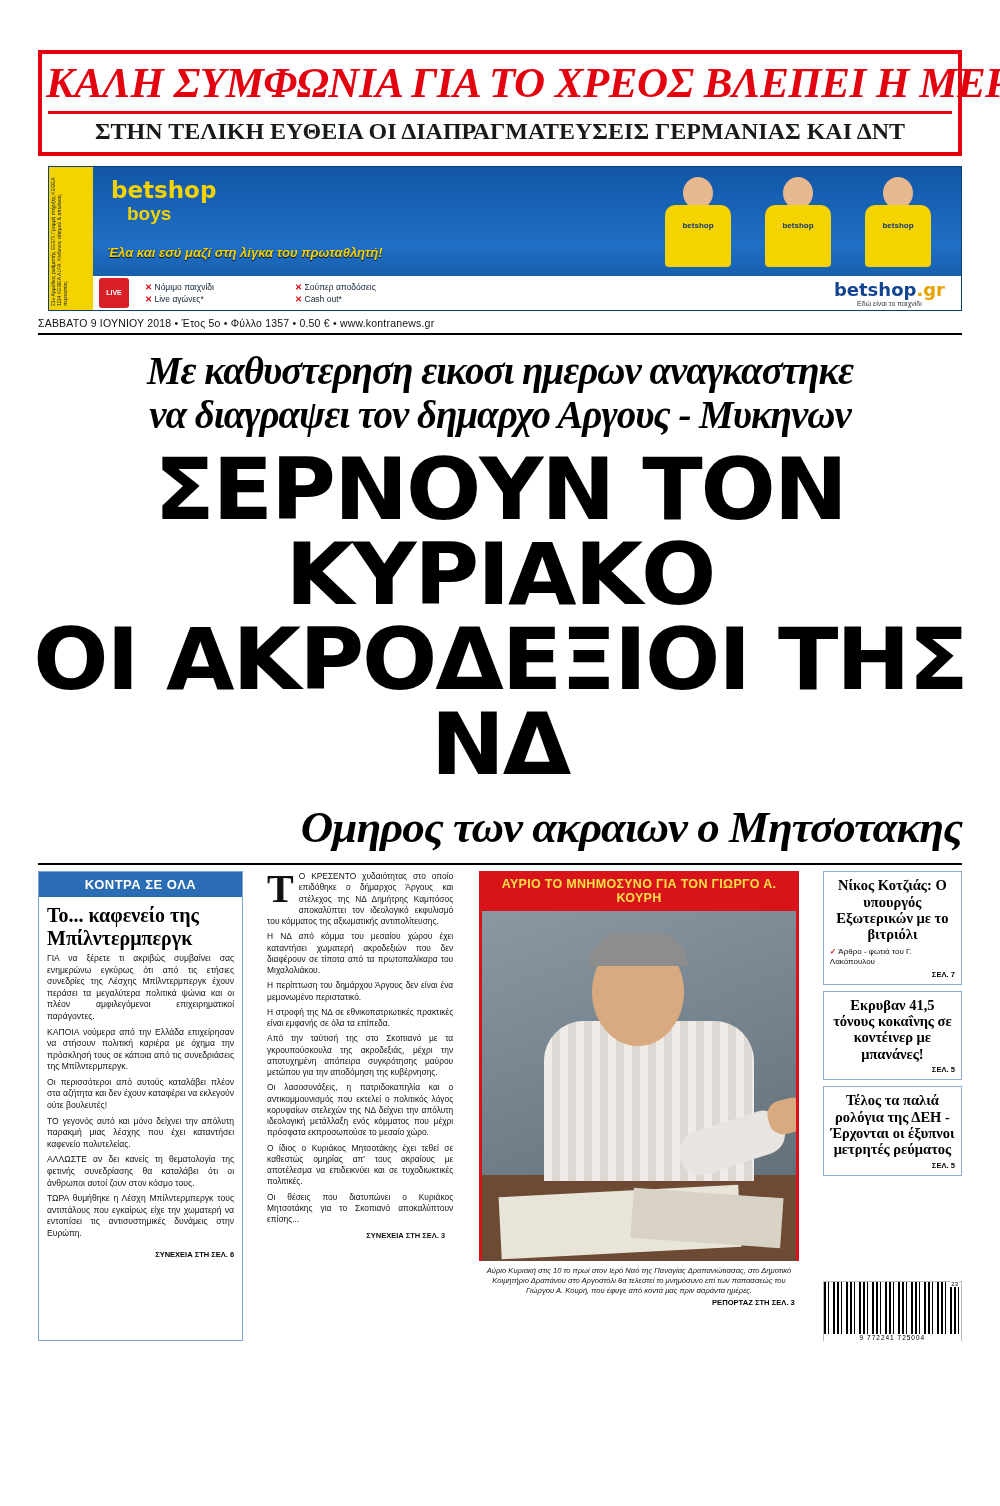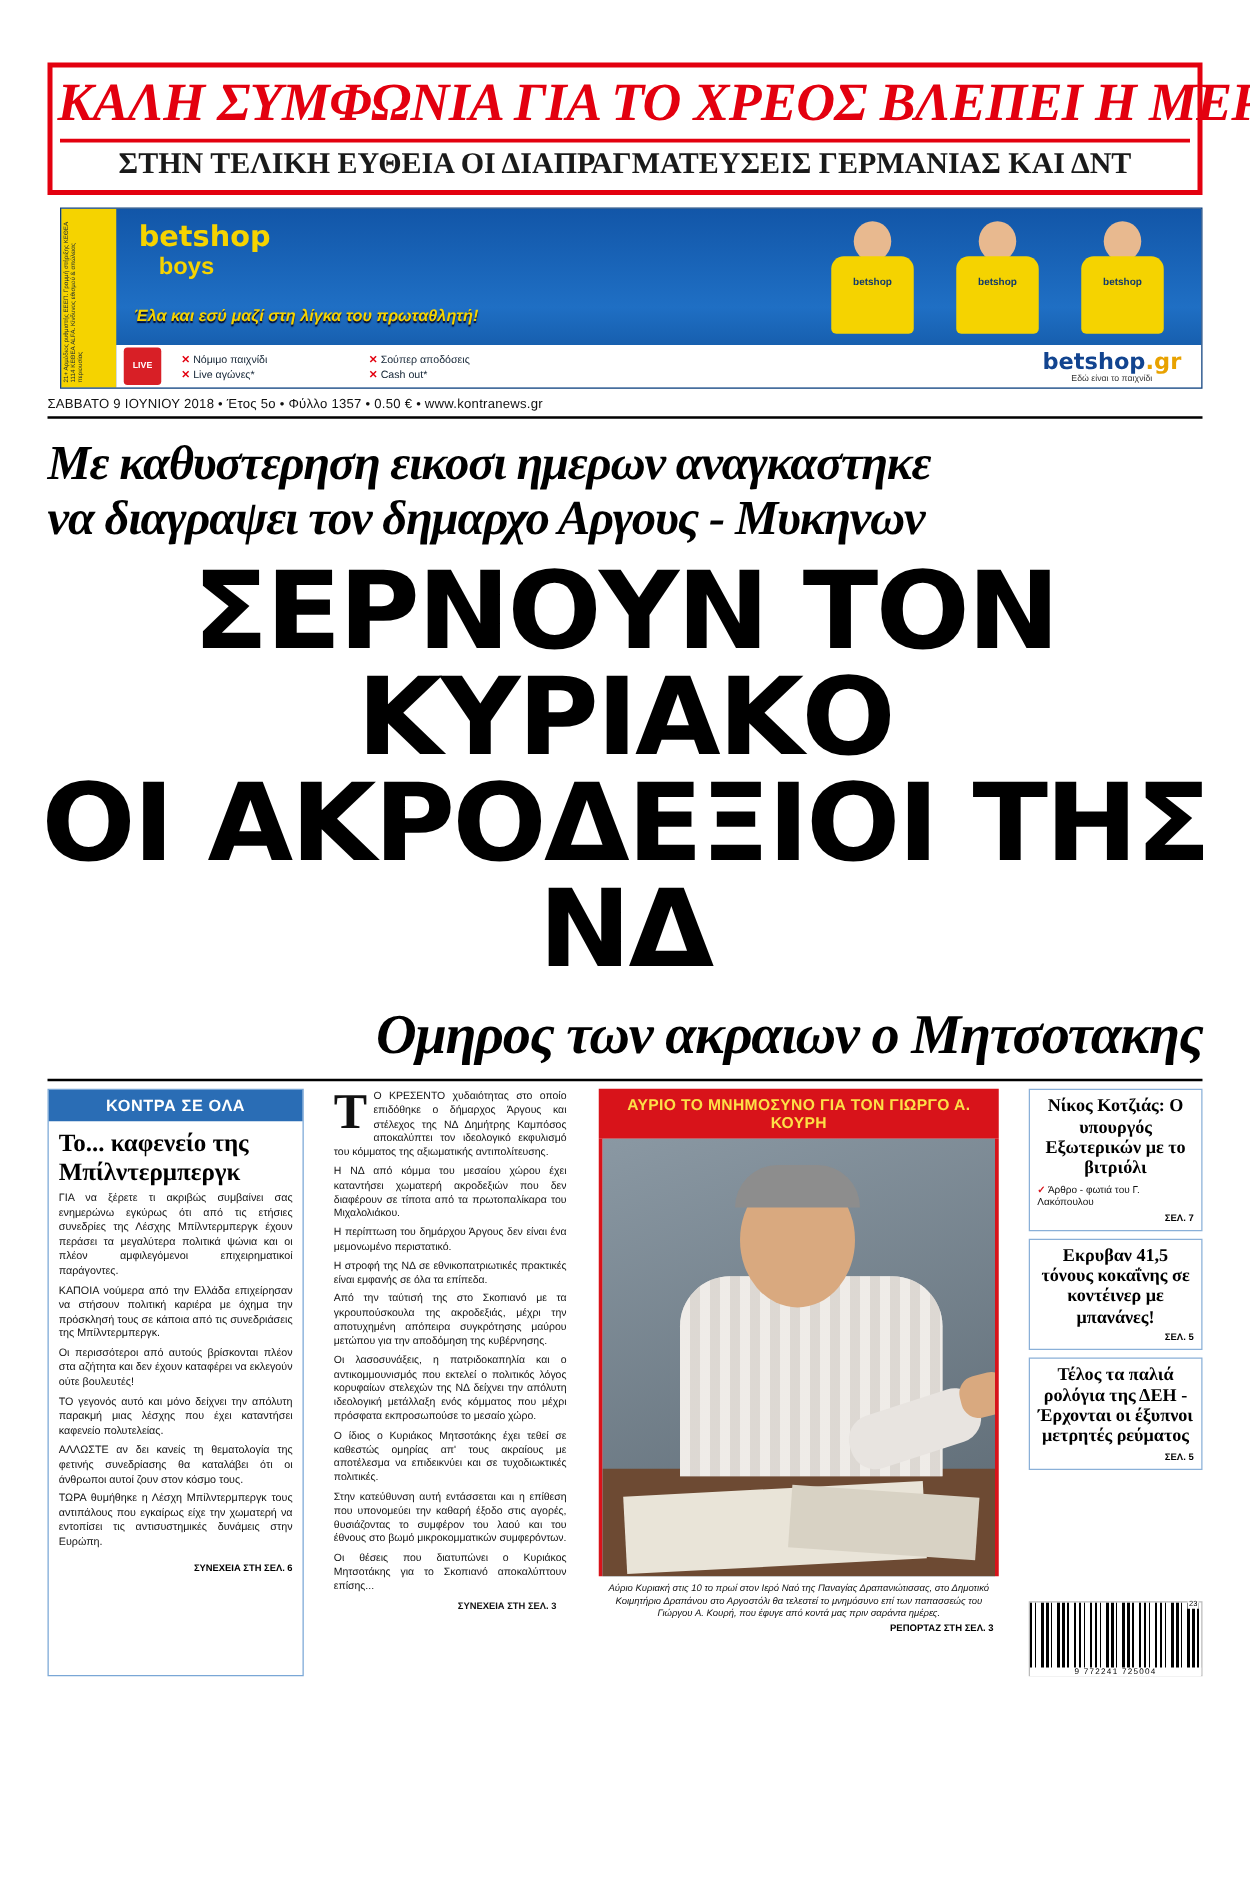--- a/index.html
+++ b/index.html
@@ -232,20 +232,21 @@
     color: #111;
   }
 
   
   .kicker {
     font-family: "Liberation Serif", serif;
     font-style: italic;
     font-weight: bold;
     font-size: 39px;
     line-height: 1.12;
+    text-align: center;
     margin: 14px 0 4px 0;
     letter-spacing: -1px;
   }
   .mainhead {
     font-family: "DejaVu Sans", sans-serif;
     font-weight: bold;
     font-size: 86px;
     line-height: 0.99;
     text-align: center;
     letter-spacing: -2px;
@@ -495,37 +496,36 @@
   <div class="subhead">Ομηρος των ακραιων ο Μητσοτακης</div>
 
   <div class="bottom">
 
     <div class="col col1">
       <div class="col1-head">ΚΟΝΤΡΑ ΣΕ ΟΛΑ</div>
       <div class="col1-title">Το... καφενείο της Μπίλντερμπεργκ</div>
       <div class="col1-body">
         <p>ΓΙΑ να ξέρετε τι ακριβώς συμβαίνει σας ενημερώνω εγκύρως ότι από τις ετήσιες συνεδρίες της Λέσχης Μπίλντερμπεργκ έχουν περάσει τα μεγαλύτερα πολιτικά ψώνια και οι πλέον αμφιλεγόμενοι επιχειρηματικοί παράγοντες.</p>
         <p>ΚΑΠΟΙΑ νούμερα από την Ελλάδα επιχείρησαν να στήσουν πολιτική καριέρα με όχημα την πρόσκλησή τους σε κάποια από τις συνεδριάσεις της Μπίλντερμπεργκ.</p>
-        <p>Οι περισσότεροι από αυτούς βρίσκονται πλέον στα αζήτητα και δεν έχουν καταφέρει να εκλεγούν ούτε βουλευτές!</p>
+        <p>Οι περισσότεροι από αυτούς καταλάβει πλέον στα αζήτητα και δεν έχουν καταφέρει να εκλεγούν ούτε βουλευτές!</p>
         <p>ΤΟ γεγονός αυτό και μόνο δείχνει την απόλυτη παρακμή μιας λέσχης που έχει καταντήσει καφενείο πολυτελείας.</p>
         <p>ΑΛΛΩΣΤΕ αν δει κανείς τη θεματολογία της φετινής συνεδρίασης θα καταλάβει ότι οι άνθρωποι αυτοί ζουν στον κόσμο τους.</p>
         <p>ΤΩΡΑ θυμήθηκε η Λέσχη Μπίλντερμπεργκ τους αντιπάλους που εγκαίρως είχε την χωματερή να εντοπίσει τις αντισυστημικές δυνάμεις στην Ευρώπη.</p>
       </div>
       <div class="cont">ΣΥΝΕΧΕΙΑ ΣΤΗ ΣΕΛ. 6</div>
     </div>
 
     <div class="col col2">
       <p><span class="dropcap">Τ</span><span>Ο ΚΡΕΣΕΝΤΟ χυδαιότητας στο οποίο επιδόθηκε ο δήμαρχος Άργους και στέλεχος της ΝΔ Δημήτρης Καμπόσος αποκαλύπτει τον ιδεολογικό εκφυλισμό του κόμματος της αξιωματικής αντιπολίτευσης.</span></p>
       <p>Η ΝΔ από κόμμα του μεσαίου χώρου έχει καταντήσει χωματερή ακροδεξιών που δεν διαφέρουν σε τίποτα από τα πρωτοπαλίκαρα του Μιχαλολιάκου.</p>
       <p>Η περίπτωση του δημάρχου Άργους δεν είναι ένα μεμονωμένο περιστατικό.</p>
       <p>Η στροφή της ΝΔ σε εθνικοπατριωτικές πρακτικές είναι εμφανής σε όλα τα επίπεδα.</p>
       <p>Από την ταύτισή της στο Σκοπιανό με τα γκρουπούσκουλα της ακροδεξιάς, μέχρι την αποτυχημένη απόπειρα συγκρότησης μαύρου μετώπου για την αποδόμηση της κυβέρνησης.</p>
       <p>Οι λασοσυνάξεις, η πατριδοκαπηλία και ο αντικομμουνισμός που εκτελεί ο πολιτικός λόγος κορυφαίων στελεχών της ΝΔ δείχνει την απόλυτη ιδεολογική μετάλλαξη ενός κόμματος που μέχρι πρόσφατα εκπροσωπούσε το μεσαίο χώρο.</p>
       <p>Ο ίδιος ο Κυριάκος Μητσοτάκης έχει τεθεί σε καθεστώς ομηρίας απ' τους ακραίους με αποτέλεσμα να επιδεικνύει και σε τυχοδιωκτικές πολιτικές.</p>
-      <p>Στην κατεύθυνση αυτή εντάσσεται και η επίθεση που υπονομεύει την καθαρή έξοδο στις αγορές, θυσιάζοντας το συμφέρον του λαού και του έθνους στο βωμό μικροκομματικών συμφερόντων.</p>
       <p>Οι θέσεις που διατυπώνει ο Κυριάκος Μητσοτάκης για το Σκοπιανό αποκαλύπτουν επίσης...</p>
       <div class="cont">ΣΥΝΕΧΕΙΑ ΣΤΗ ΣΕΛ. 3</div>
     </div>
 
     <div class="col col3">
       <div class="photo-head">ΑΥΡΙΟ ΤΟ ΜΝΗΜΟΣΥΝΟ ΓΙΑ ΤΟΝ ΓΙΩΡΓΟ Α. ΚΟΥΡΗ</div>
       <div class="photo">
         <div class="ph-wall"></div>
         <div class="ph-desk"></div>
         <div class="ph-body">

